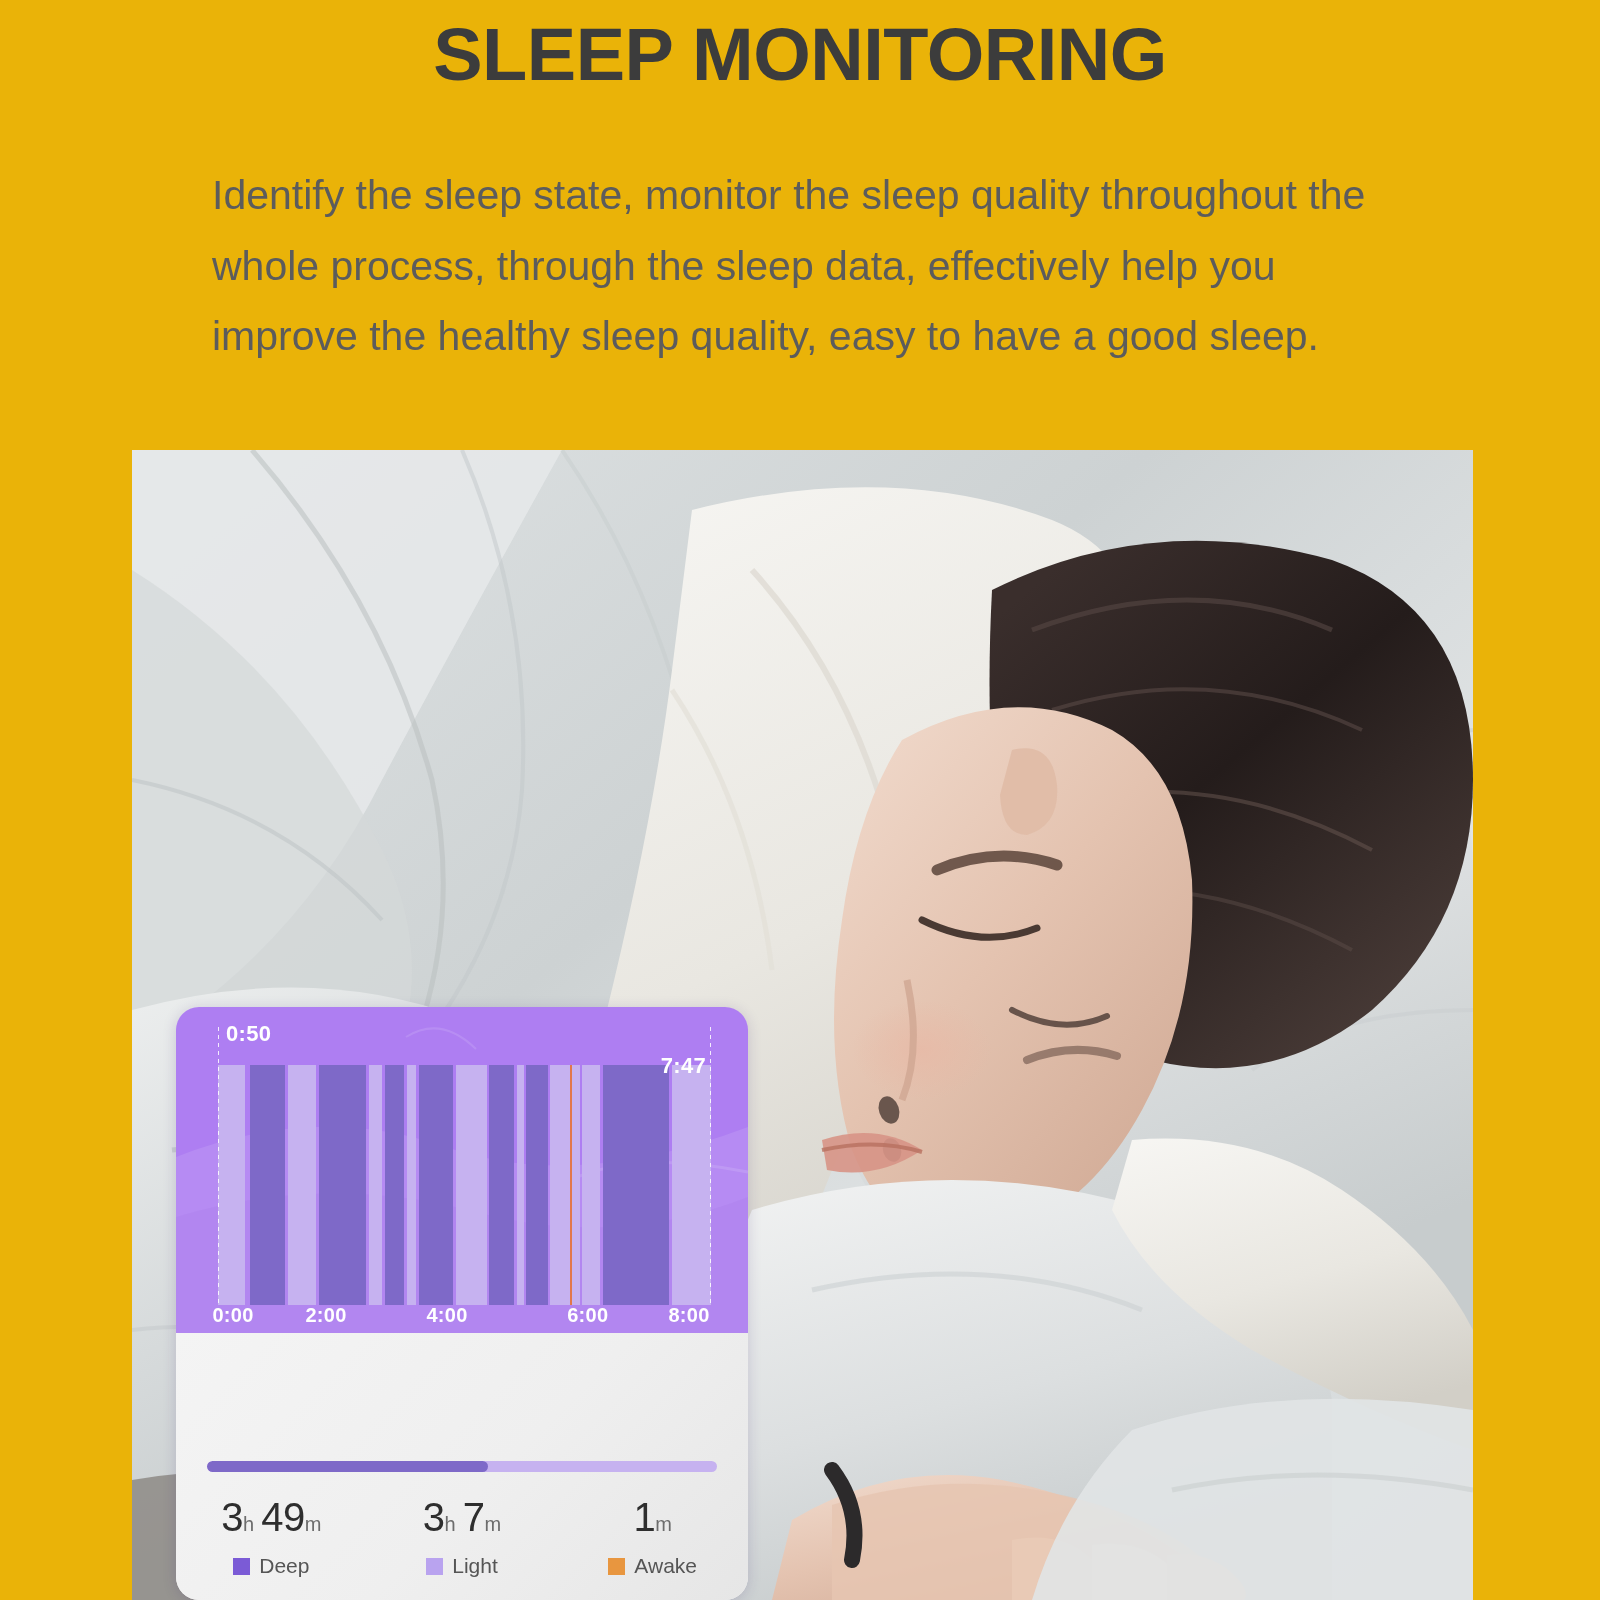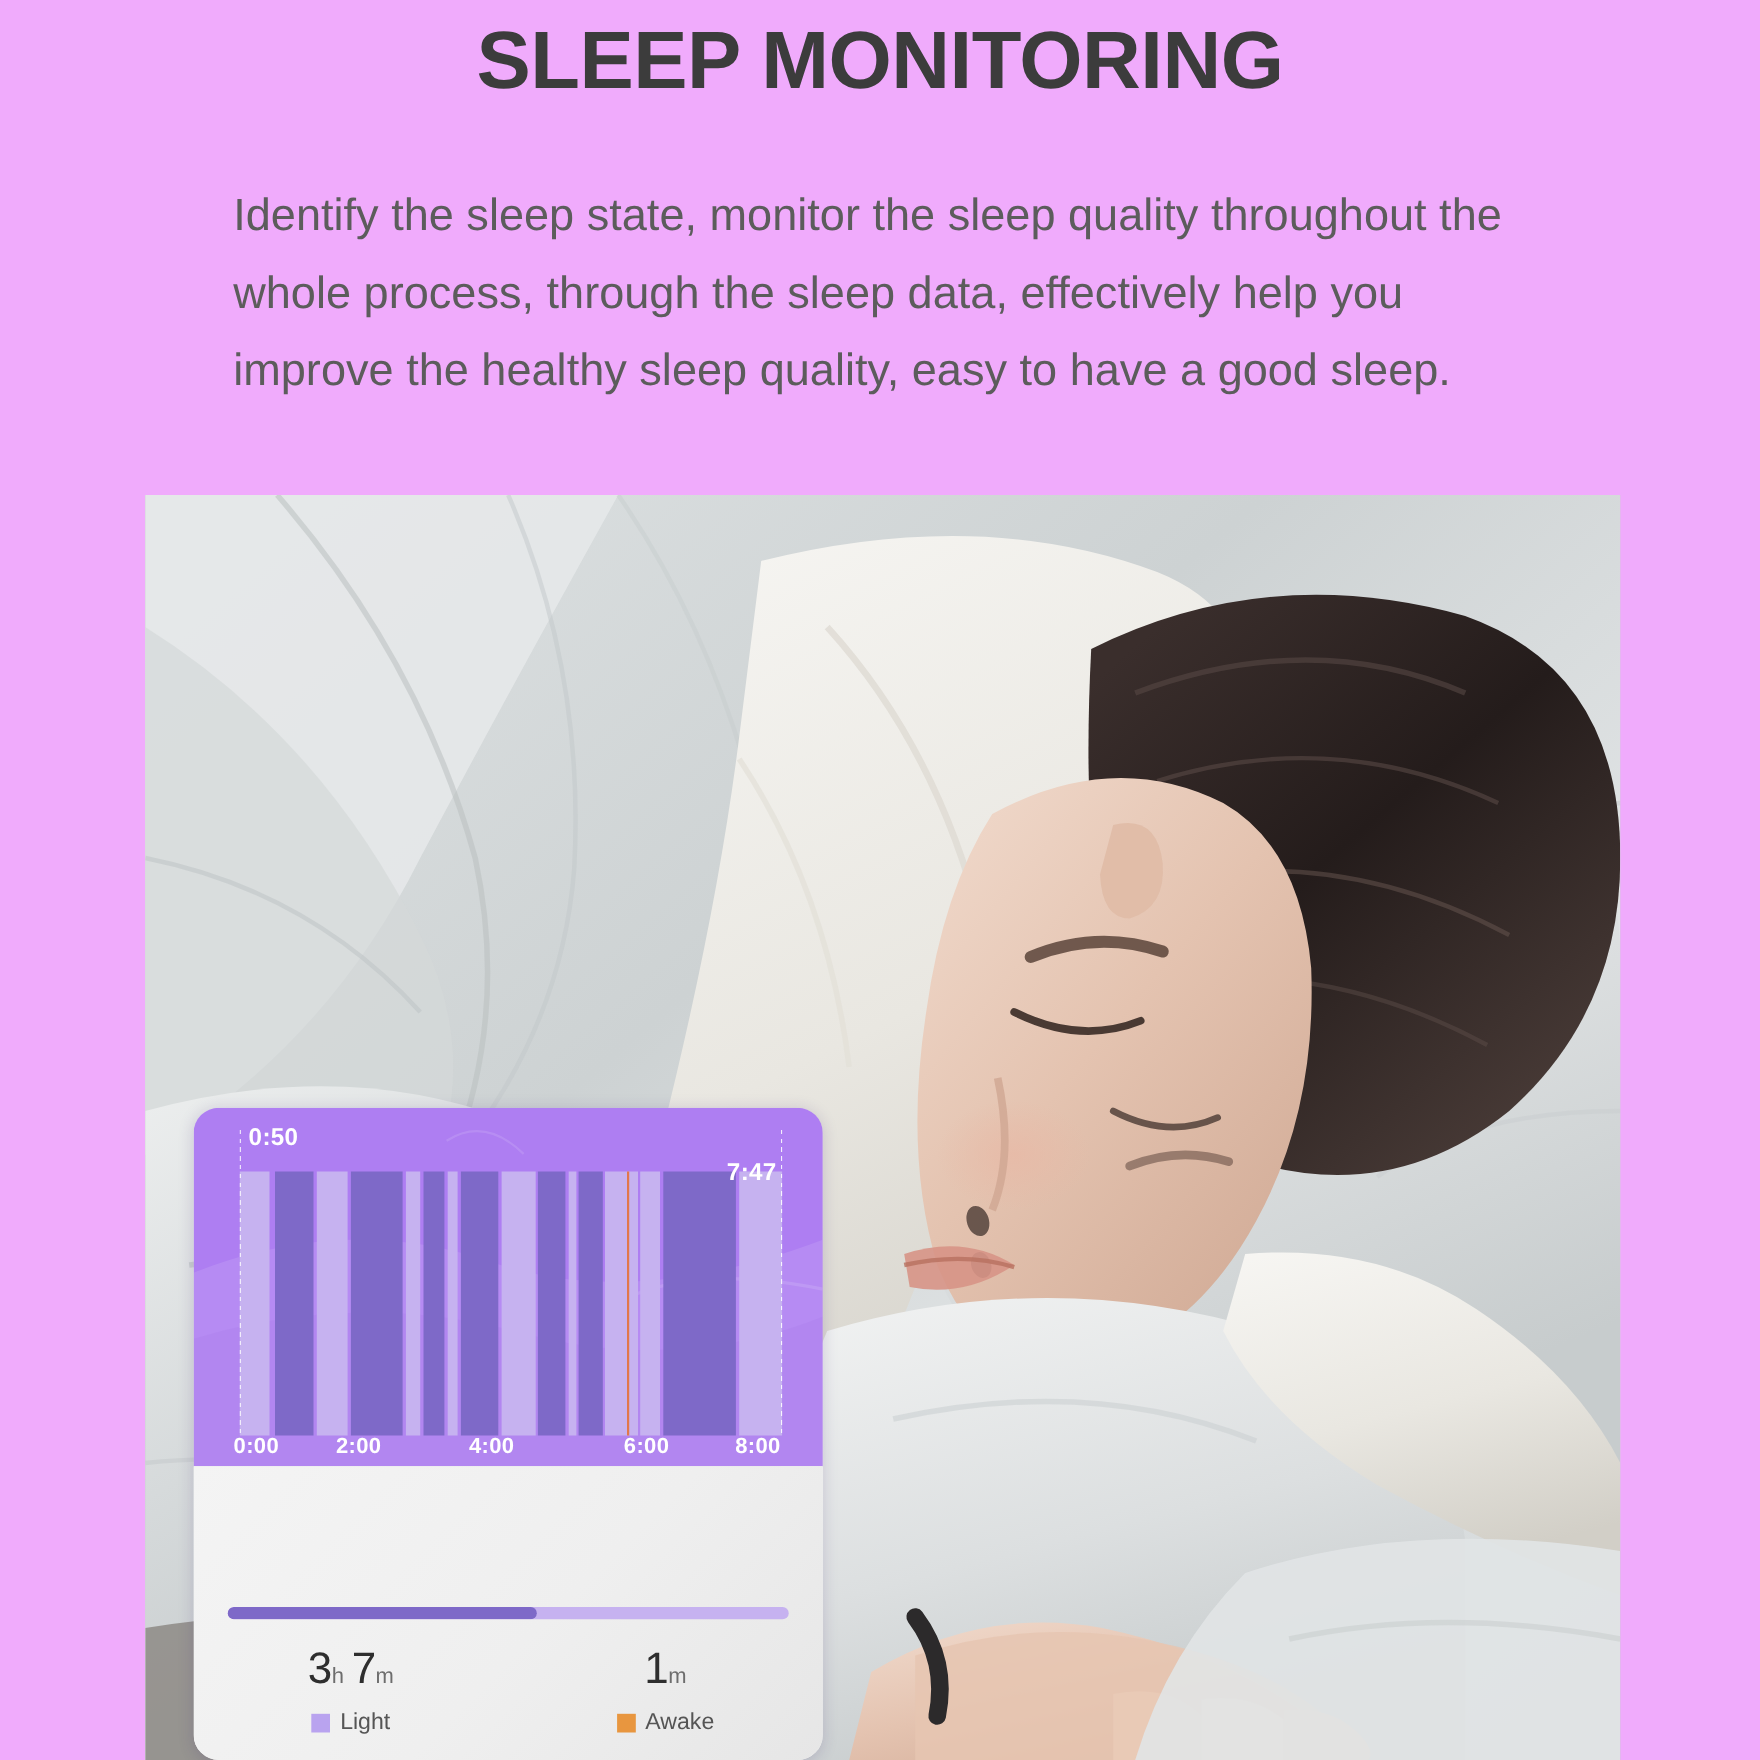--- a/index.html
+++ b/index.html
@@ -9,21 +9,21 @@
     height: 1600px;
     background: #f5f5f5;
     font-family: "Liberation Sans", sans-serif;
     overflow: hidden;
   }
 
   .page {
     position: relative;
     width: 1600px;
     height: 1600px;
-    background: #f0abfc;
+    background: #eab308;
     text-decoration: underline;
   }
 
   
   .page-title {
     position: absolute;
     top: 14px;
     left: 0;
     width: 1600px;
     text-align: center;
@@ -372,20 +372,27 @@
 
     <div class="stats-panel">
 
 
       <div class="progress">
         <div class="fill" style="width: 55%;"></div>
       </div>
 
       <div class="metrics">
           <div class="metric">
+            <div class="val"><span class="num">3</span><span class="unit">h</span><span class="gap"></span><span class="num">49</span><span class="unit">m</span></div>
+            <div class="legend">
+              <span class="swatch" style="background: rgb(123, 91, 214);"></span>
+              <span class="legend-label">Deep</span>
+            </div>
+          </div>
+          <div class="metric">
             <div class="val"><span class="num">3</span><span class="unit">h</span><span class="gap"></span><span class="num">7</span><span class="unit">m</span></div>
             <div class="legend">
               <span class="swatch" style="background: rgb(185, 163, 239);"></span>
               <span class="legend-label">Light</span>
             </div>
           </div>
           <div class="metric">
             <div class="val"><span class="num">1</span><span class="unit">m</span></div>
             <div class="legend">
               <span class="swatch" style="background: rgb(232, 150, 63);"></span>

